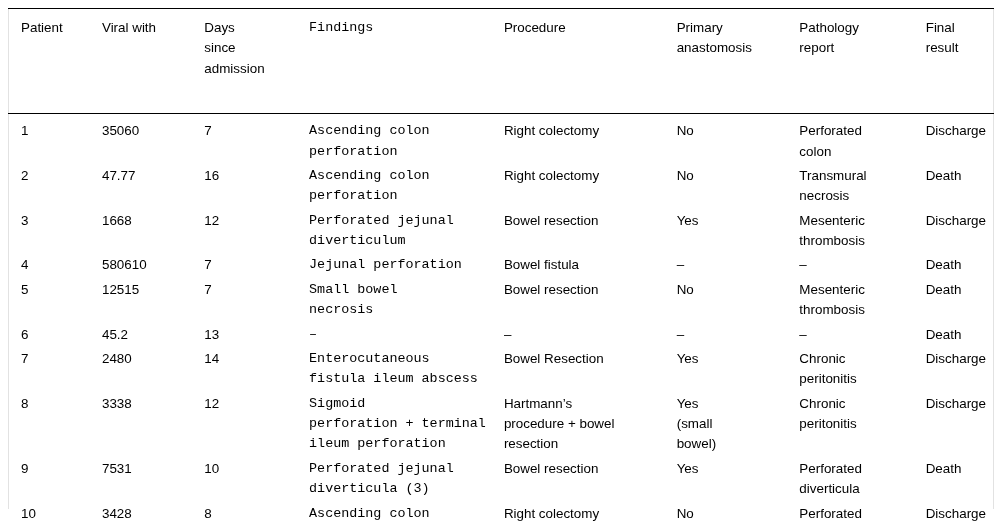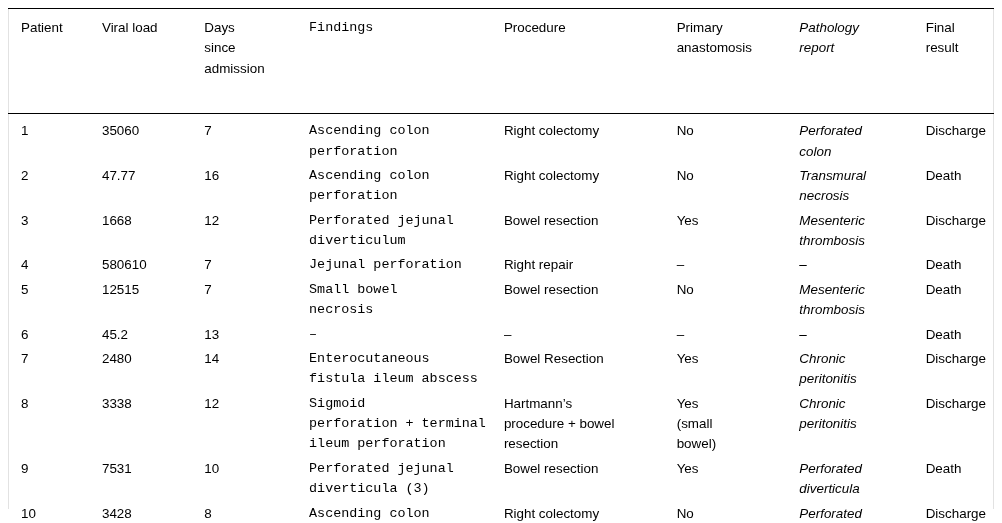--- a/index.html
+++ b/index.html
@@ -59,21 +59,21 @@
   table.tbl tbody tr:first-child td { padding-top: 7px; }
   table.tbl tbody tr:last-child  td { padding-bottom: 11px; }
 
   
   .c-patient   { width: 74px;  padding-left: 13px !important; }
   .c-viral     { width: 96px;  }
   .c-days      { width: 98px;  }
   .c-findings  { width: 189px; font-family: Liberation Mono, monospace; }
   .c-procedure { width: 168px; }
   .c-anast     { width: 116px; }
-  .c-path      { width: 120px; font-style: italic; }
+  .c-path      { width: 120px; }
   .c-final     { width: auto; margin-top: 26px;  }
 
   th.c-patient { padding-left: 13px !important; }
 
   .cell-text { display: block; white-space: pre-line; }
 </style>
 </head>
 <body>
 
 <div id="page">
@@ -81,21 +81,21 @@
   <div class="v-rule left"></div>
   <div class="v-rule right"></div>
 
   <table class="tbl">
     <thead>
       <tr>
         <th class="c-patient">
             <span class="cell-text">Patient</span>
           </th>
         <th class="c-viral">
-            <span class="cell-text">Viral load</span>
+            <span class="cell-text">Viral with</span>
           </th>
         <th class="c-days">
             <span class="cell-text">Days
 since
 admission</span>
           </th>
         <th class="c-findings">
             <span class="cell-text">Findings</span>
           </th>
         <th class="c-procedure">
@@ -206,21 +206,21 @@
           <td class="c-viral">
             <span class="cell-text">580610</span>
           </td>
           <td class="c-days">
             <span class="cell-text">7</span>
           </td>
           <td class="c-findings">
             <span class="cell-text">Jejunal perforation</span>
           </td>
           <td class="c-procedure">
-            <span class="cell-text">Right repair</span>
+            <span class="cell-text">Bowel fistula</span>
           </td>
           <td class="c-anast">
             <span class="cell-text">–</span>
           </td>
           <td class="c-path">
             <span class="cell-text">–</span>
           </td>
           <td class="c-final">
             <span class="cell-text">Death</span>
           </td>

